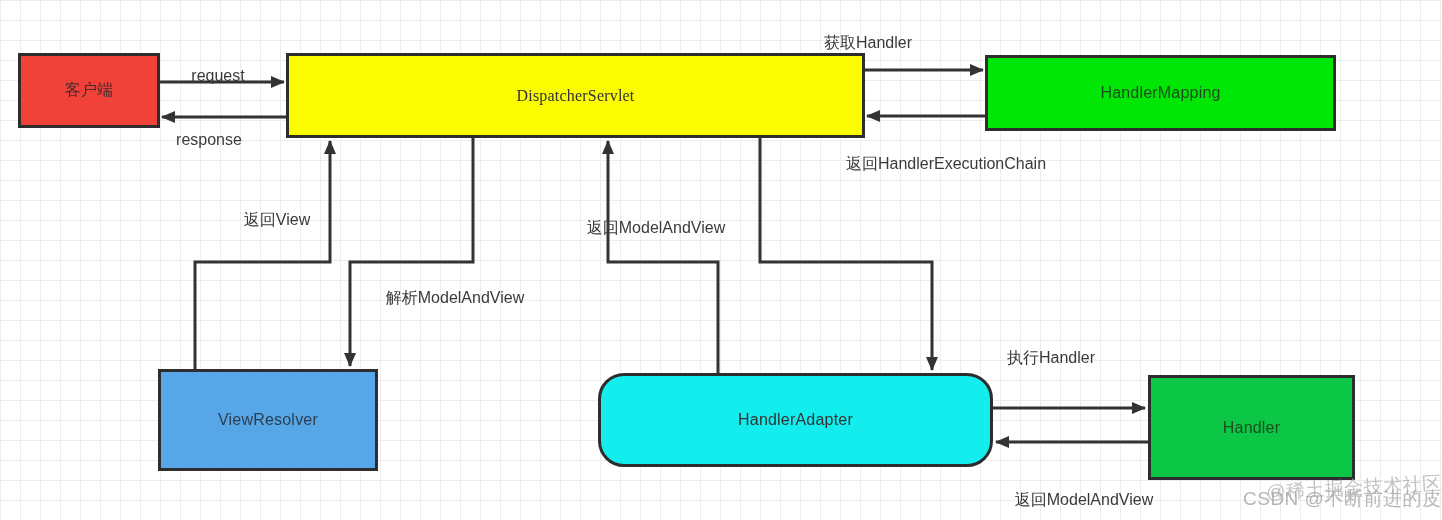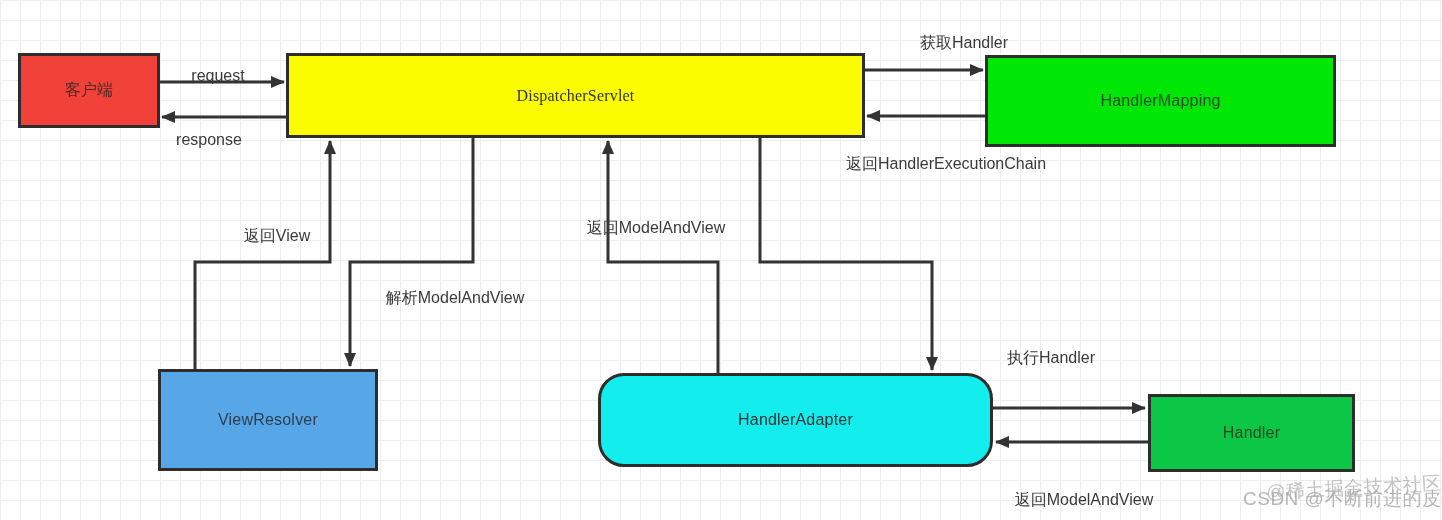--- a/index.html
+++ b/index.html
@@ -49,31 +49,31 @@
       <polyline points="195,369 195,262 330,262 330,141" fill="none" stroke="#333333" stroke-width="3" marker-end="url(#arrowhead)"></polyline>
       <polyline points="473,138 473,262 350,262 350,366" fill="none" stroke="#333333" stroke-width="3" marker-end="url(#arrowhead)"></polyline>
       <polyline points="718,373 718,262 608,262 608,141" fill="none" stroke="#333333" stroke-width="3" marker-end="url(#arrowhead)"></polyline>
       <polyline points="760,138 760,262 932,262 932,370" fill="none" stroke="#333333" stroke-width="3" marker-end="url(#arrowhead)"></polyline>
       <polyline points="993,408 1145,408" fill="none" stroke="#333333" stroke-width="3" marker-end="url(#arrowhead)"></polyline>
       <polyline points="1148,442 996,442" fill="none" stroke="#333333" stroke-width="3" marker-end="url(#arrowhead)"></polyline>
     </svg>
   <div id="node-layer">
       <div class="node" style="left: 18px; top: 53px; width: 142px; height: 75px; background: rgb(241, 66, 58); color: rgb(74, 42, 38);">客户端</div>
       <div class="node" style="left: 286px; top: 53px; width: 579px; height: 85px; background: rgb(252, 252, 0); color: rgb(51, 51, 51); font-family: Liberation Serif, serif;">DispatcherServlet</div>
-      <div class="node" style="left: 985px; top: 55px; width: 351px; height: 92px; background: rgb(0, 230, 5); color: rgb(31, 77, 31);">HandlerMapping</div>
+      <div class="node" style="left: 985px; top: 55px; width: 351px; height: 76px; background: rgb(0, 230, 5); color: rgb(31, 77, 31);">HandlerMapping</div>
       <div class="node" style="left: 158px; top: 369px; width: 220px; height: 102px; background: rgb(87, 167, 232); color: rgb(44, 62, 80);">ViewResolver</div>
       <div class="node" style="left: 598px; top: 373px; width: 395px; height: 94px; background: rgb(19, 237, 237); color: rgb(51, 51, 51); border-radius: 26px;">HandlerAdapter</div>
-      <div class="node" style="left: 1148px; top: 375px; width: 207px; height: 78px; background: rgb(12, 199, 70); color: rgb(31, 77, 31); margin-top: 19px;">Handler</div>
+      <div class="node" style="left: 1148px; top: 375px; width: 207px; height: 105px; background: rgb(12, 199, 70); color: rgb(31, 77, 31);">Handler</div>
     </div>
   <div id="label-layer">
       <span class="edge-label" style="left: 218px; top: 76px;">request</span>
       <span class="edge-label" style="left: 209px; top: 140px;">response</span>
-      <span class="edge-label" style="left: 964px; top: 43px;">获取Handler</span>
+      <span class="edge-label" style="left: 868px; top: 43px;">获取Handler</span>
       <span class="edge-label" style="left: 946px; top: 164px;">返回HandlerExecutionChain</span>
-      <span class="edge-label" style="left: 277px; top: 220px; margin-top: 16px;">返回View</span>
+      <span class="edge-label" style="left: 277px; top: 220px;">返回View</span>
       <span class="edge-label" style="left: 455px; top: 298px;">解析ModelAndView</span>
       <span class="edge-label" style="left: 656px; top: 228px;">返回ModelAndView</span>
       <span class="edge-label" style="left: 1051px; top: 358px;">执行Handler</span>
       <span class="edge-label" style="left: 1084px; top: 500px;">返回ModelAndView</span>
     </div>
   <div id="watermark-layer">
       <span class="watermark" style="left: 1243px; top: 486px; color: rgb(154, 154, 154);">CSDN @不断前进的皮卡丘</span>
       <span class="watermark" style="left: 1266px; top: 475px; color: rgb(171, 171, 171); transform: rotate(-3deg);">@稀土掘金技术社区</span>
     </div>
 </div>

